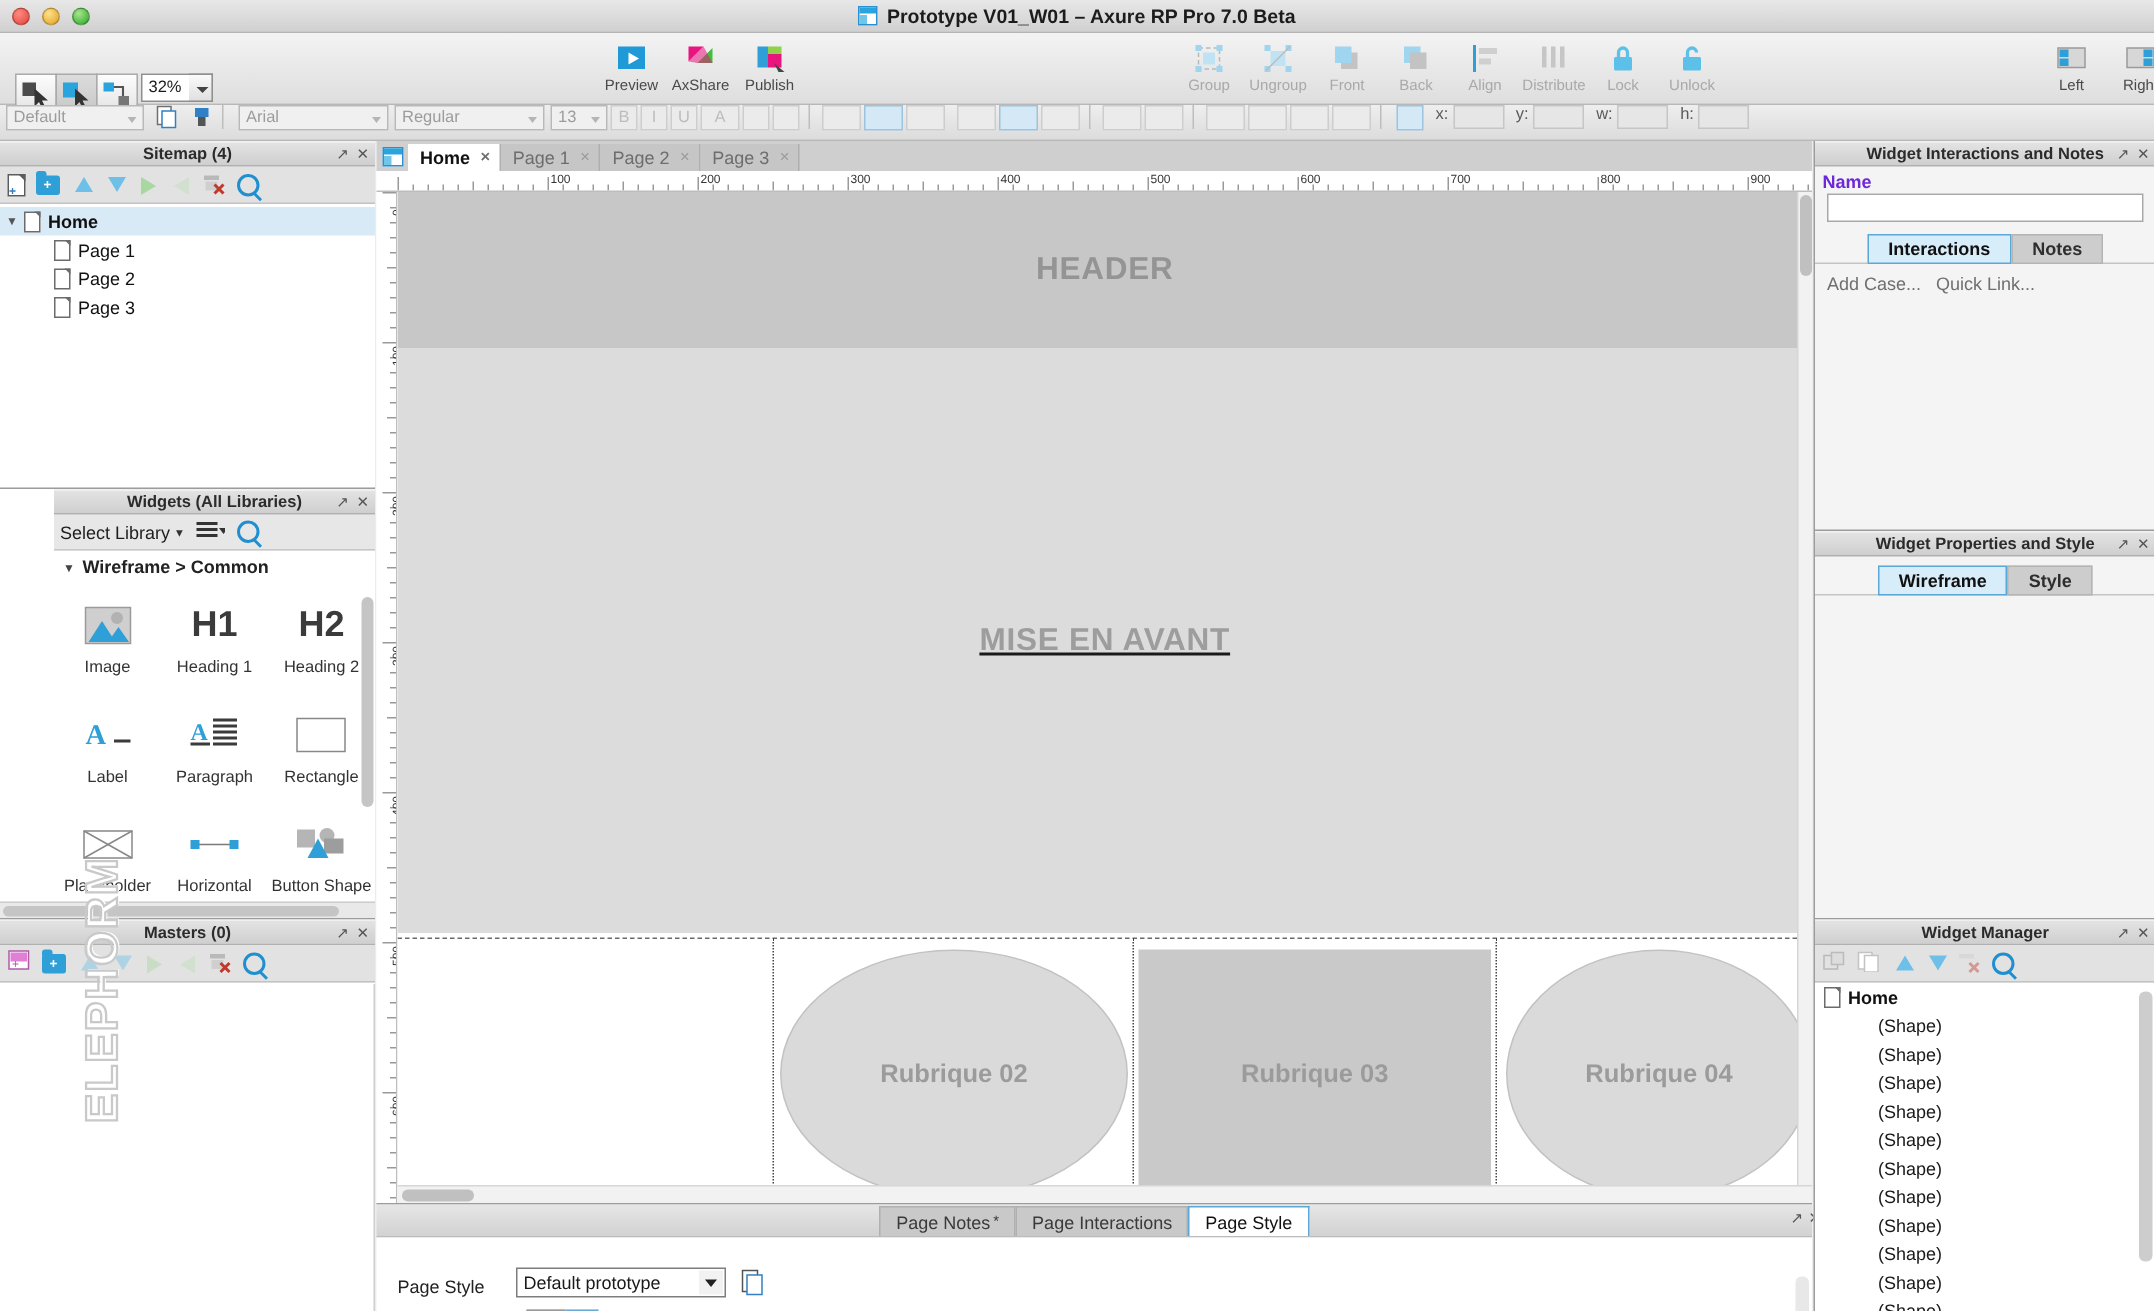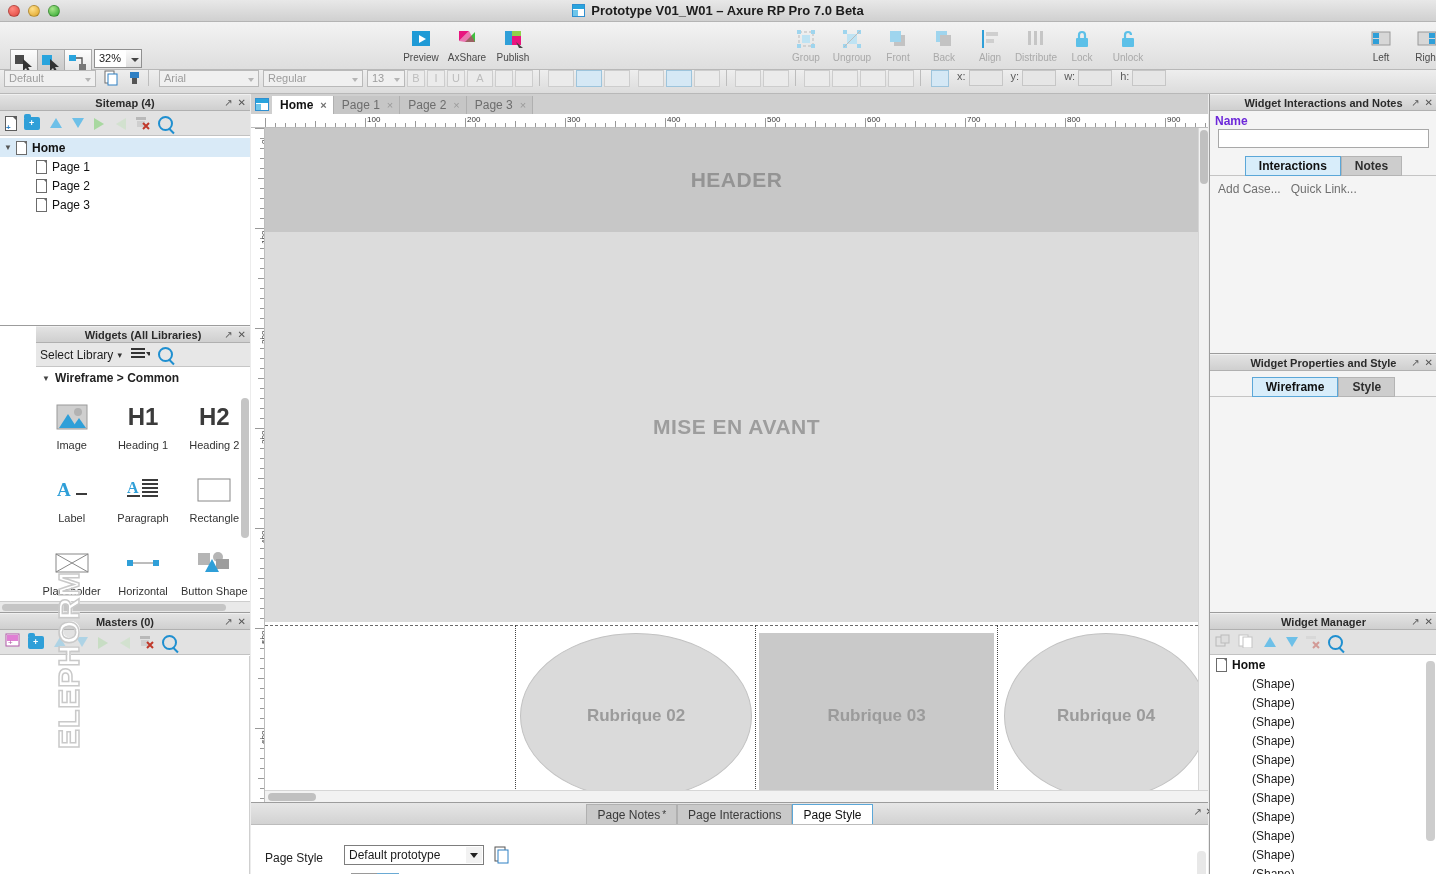--- a/index.html
+++ b/index.html
@@ -140,21 +140,21 @@
   .rtick { position:absolute; bottom:0; width:1px; background:#999; }
   .rnum { position:absolute; font-size:8px; color:#333; font-family:"Liberation Sans",sans-serif; }
   .vtick { position:absolute; right:0; height:1px; background:#999; }
   .vnum { position:absolute; font-size:8px; color:#333; transform:rotate(-90deg); transform-origin:left top; white-space:nowrap; }
 
   .canvas { position:absolute; left:14px; top:34px; width:943px; height:674px; background:#fff; overflow:hidden; }
   .hdrblk { position:absolute; left:0; top:0; width:943px; height:104px; background:#c7c7c7;
     display:flex; align-items:center; justify-content:center; }
   .hdrblk .t { font-size:21px; font-weight:bold; color:#949494; letter-spacing:.5px; }
   .mea { position:absolute; left:0; top:104px; width:943px; height:390px; background:#dcdcdc;
-    display:flex; align-items:center; justify-content:center; }
+    display:flex; align-items:center; justify-content:center;text-decoration:underline; }
   .mea .t { font-size:21px; font-weight:bold; color:#9d9d9d; letter-spacing:.5px; }
   .selline { position:absolute; left:0; width:943px; height:0; border-top:1px dashed #6a6a6a; }
   .rub { position:absolute; top:505px; height:166px; display:flex; align-items:center; justify-content:center; }
   .rub .t { font-size:17px; font-weight:bold; color:#9b9b9b; }
   .rub.dark { background:#c9c9c9; }
   .rub.light { background:#dadada; border:1px solid #c2c2c2; }
   .dotsel { position:absolute; top:497px; height:182px; width:0; border-left:1px dotted #444; }
 
   .hscroll { position:absolute; left:14px; bottom:0; width:943px; height:12px; background:#f2f2f2; border-top:1px solid #d6d6d6; }
   .hscroll .thumb { position:absolute; left:3px; top:2px; width:48px; height:8px; background:#c0c0c0; border-radius:4px; }

